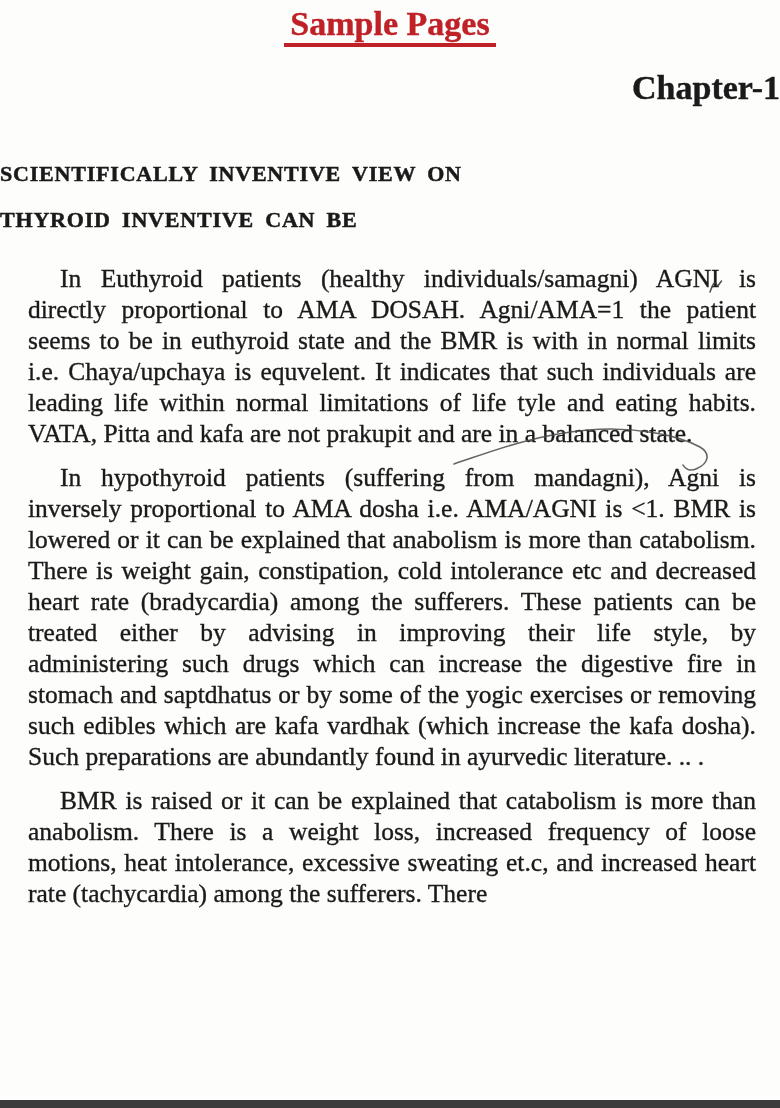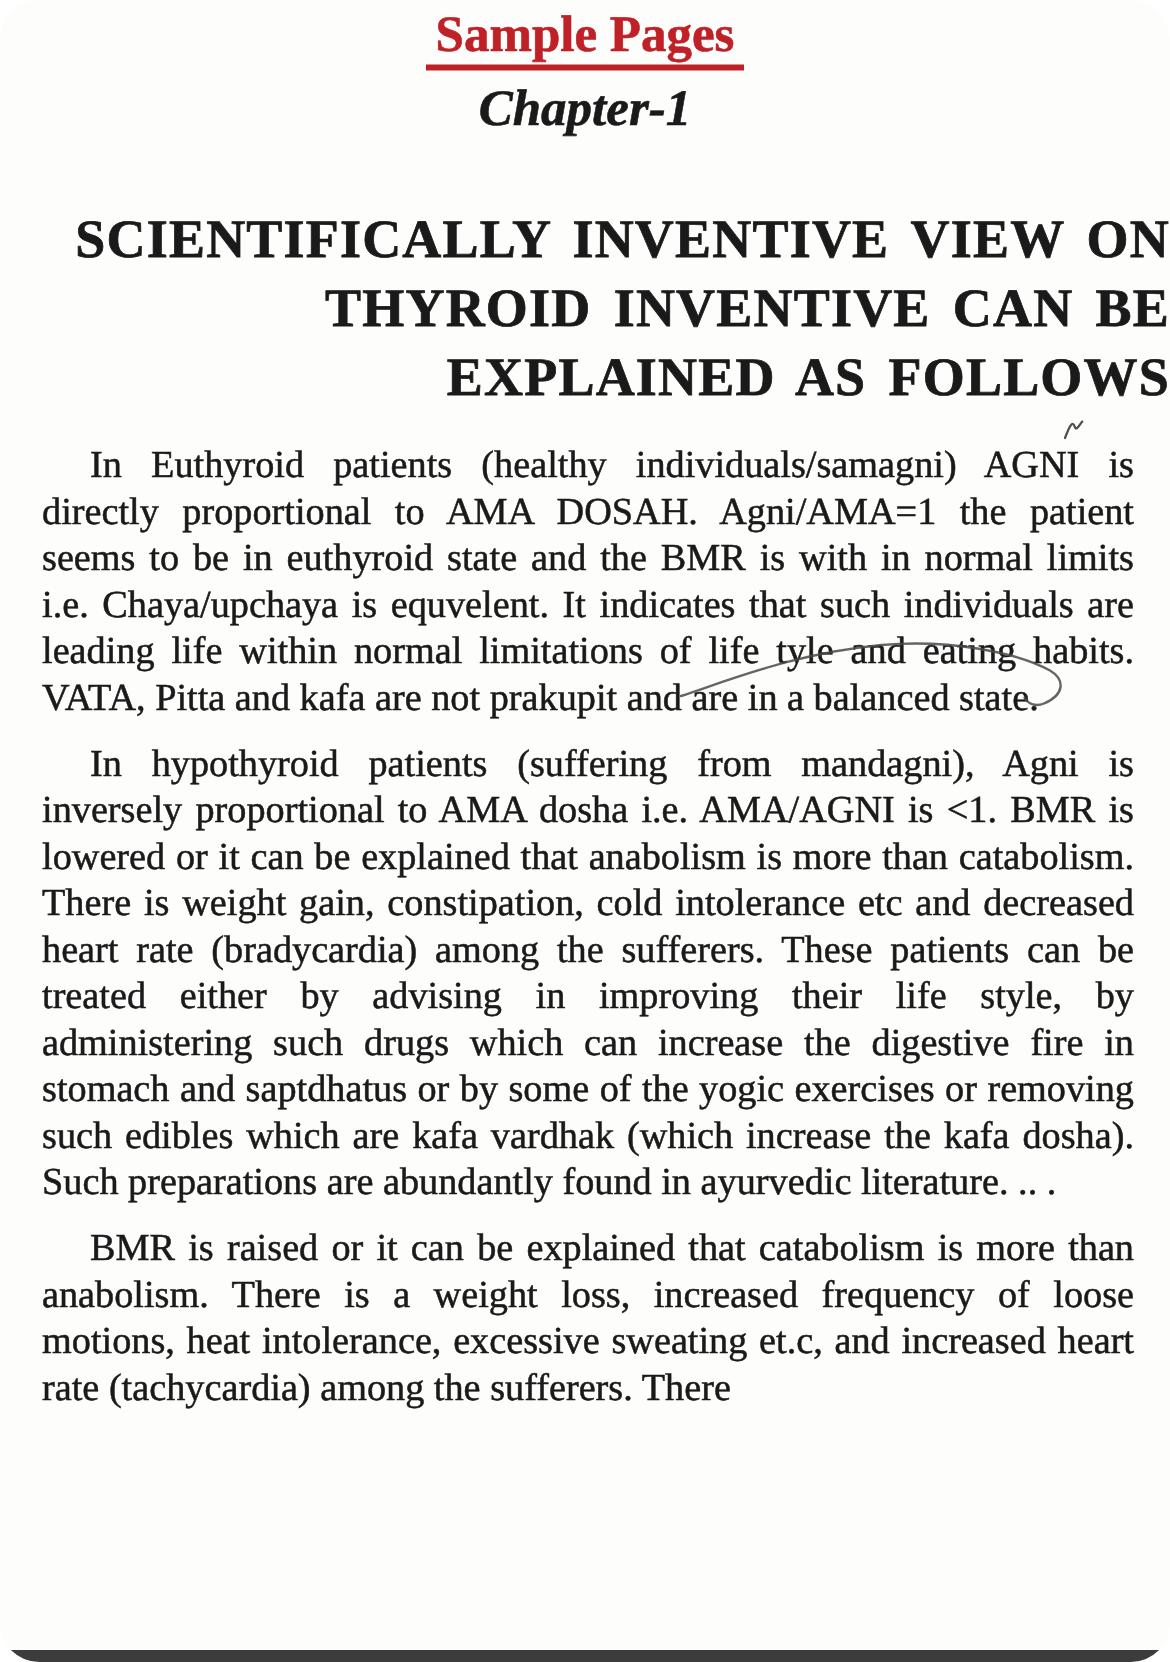--- a/index.html
+++ b/index.html
@@ -11,45 +11,43 @@
   * { margin: 0; padding: 0; box-sizing: border-box; }
   html, body { background: #ffffff; }
   .page {
     position: relative;
     width: 780px;
     height: 1108px;
     background: var(--page-bg);
     overflow: hidden;
     font-family: "Liberation Serif", "DejaVu Serif", serif;
     color: var(--body-text);
-    border-radius: 26px;
   }
   .header { padding-top: 5px; text-align: center; }
   .sample-pages {
     display: inline-block;
     font-size: 34px;
     font-weight: 700;
     color: var(--accent-red);
     line-height: 1.1;
     border-bottom: 4px solid var(--accent-red);
     padding: 0 6px 1px 6px;
     -webkit-text-stroke: 0.4px var(--accent-red);
   }
   .chapter-heading {
-    margin-top: 7px;
-    text-align: center;
+    margin-top: 22px;
+    text-align: right;
     font-size: 34px;
     font-weight: 700;
-    font-style: italic;
     -webkit-text-stroke: 0.4px var(--body-text);
   }
   .doc-title {
     margin-top: 44px;
-    text-align: right;
-    font-size: 36px;
+    text-align: left;
+    font-size: 22px;
     font-weight: 700;
     line-height: 46px;
     letter-spacing: 0.8px;
     word-spacing: 5px;
     -webkit-text-stroke: 0.5px var(--body-text);
   }
   .content {
     margin-top: 20px;
     padding: 0 24px 0 28px;
   }
@@ -84,21 +82,20 @@
 <div class="page">
 
   <div class="header">
     <span class="sample-pages">Sample Pages</span>
     <div class="chapter-heading">Chapter-1</div>
   </div>
 
   <div class="doc-title">
     <div>SCIENTIFICALLY INVENTIVE VIEW ON</div>
     <div>THYROID INVENTIVE CAN BE</div>
-    <div>EXPLAINED AS FOLLOWS</div>
   </div>
 
   <div class="content">
     <p>In Euthyroid patients (healthy individuals/samagni) AGNI is directly proportional to AMA DOSAH. Agni/AMA=1 the patient seems to be in euthyroid state and the BMR is with in normal limits i.e. Chaya/upchaya is equvelent. It indicates that such individuals are leading life within normal limitations of life tyle and eating habits. VATA, Pitta and kafa are not prakupit and are in a balanced state.</p>
     <p>In hypothyroid patients (suffering from mandagni), Agni is inversely proportional to AMA dosha i.e. AMA/AGNI is &lt;1. BMR is lowered or it can be explained that anabolism is more than catabolism. There is weight gain, constipation, cold intolerance etc and decreased heart rate (bradycardia) among the sufferers. These patients can be treated either by advising in improving their life style, by administering such drugs which can increase the digestive fire in stomach and saptdhatus or by some of the yogic exercises or removing such edibles which are kafa vardhak (which increase the kafa dosha). Such preparations are abundantly found in ayurvedic literature. .. .</p>
     <p>BMR is raised or it can be explained that catabolism is more than anabolism. There is a weight loss, increased frequency of loose motions, heat intolerance, excessive sweating et.c, and increased heart rate (tachycardia) among the sufferers. There</p>
   </div>
 
   <svg class="pen-tick" width="22" height="18" viewBox="0 0 22 18">
     <path d="M4 14 C7 6, 9 2, 10.5 6.5 C11.5 9.5, 13 6, 15.5 3" stroke="#3a3a3a" stroke-width="1.5" fill="none" stroke-linecap="round" opacity="0.9"></path>

